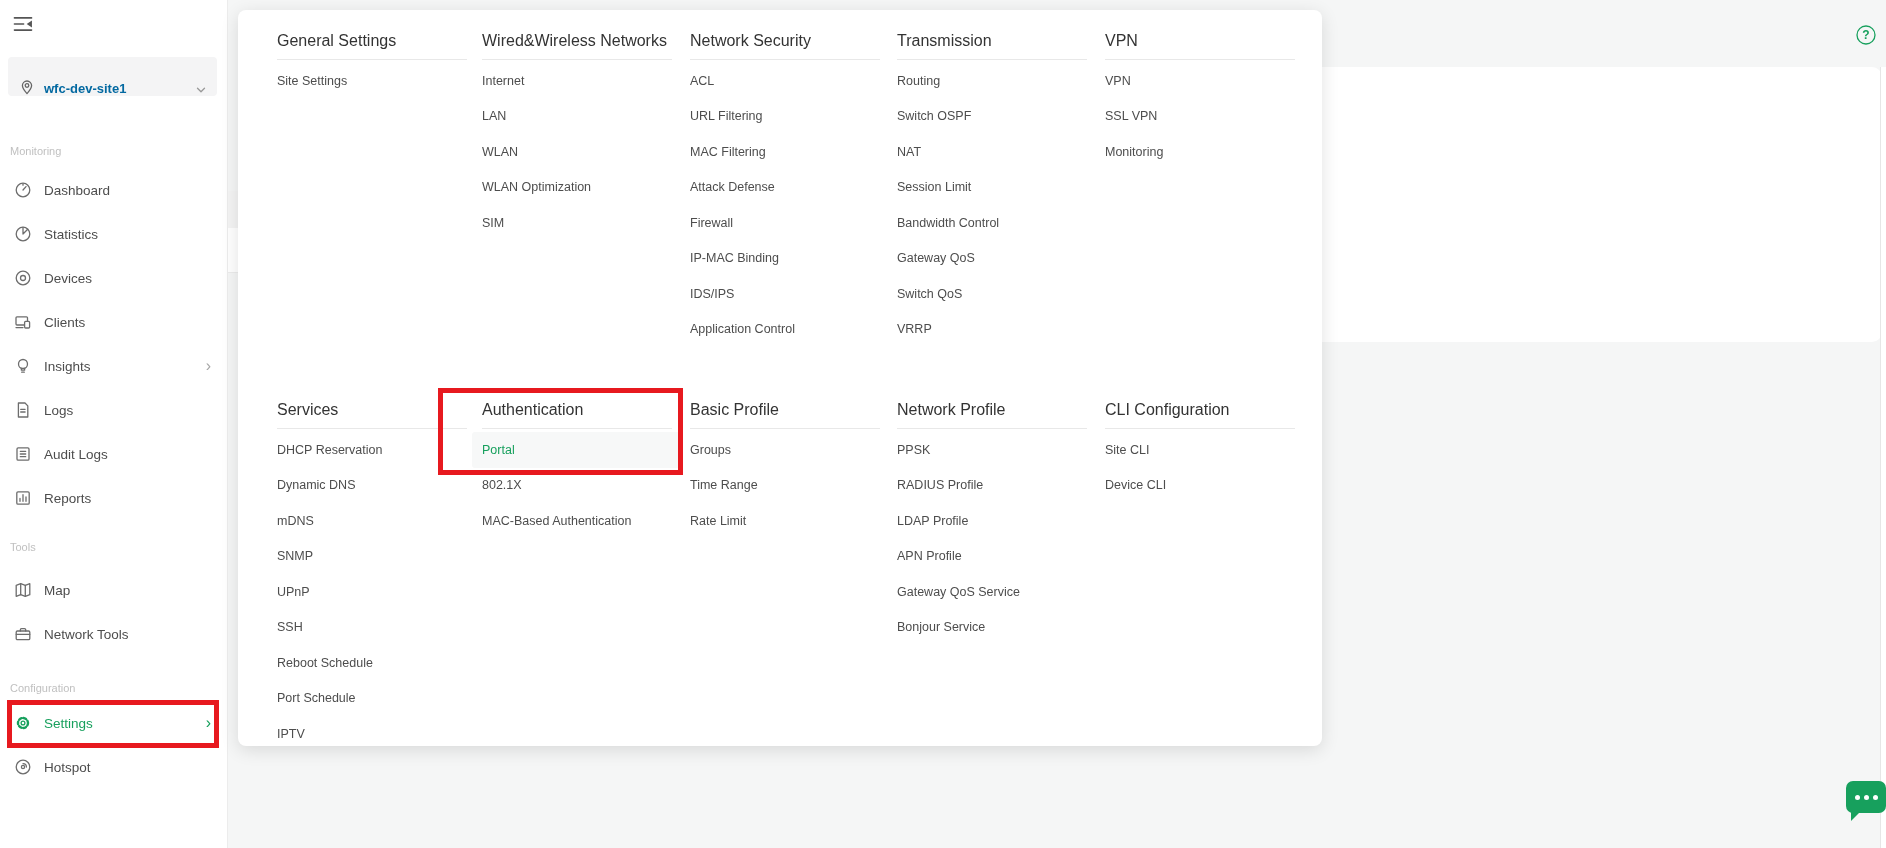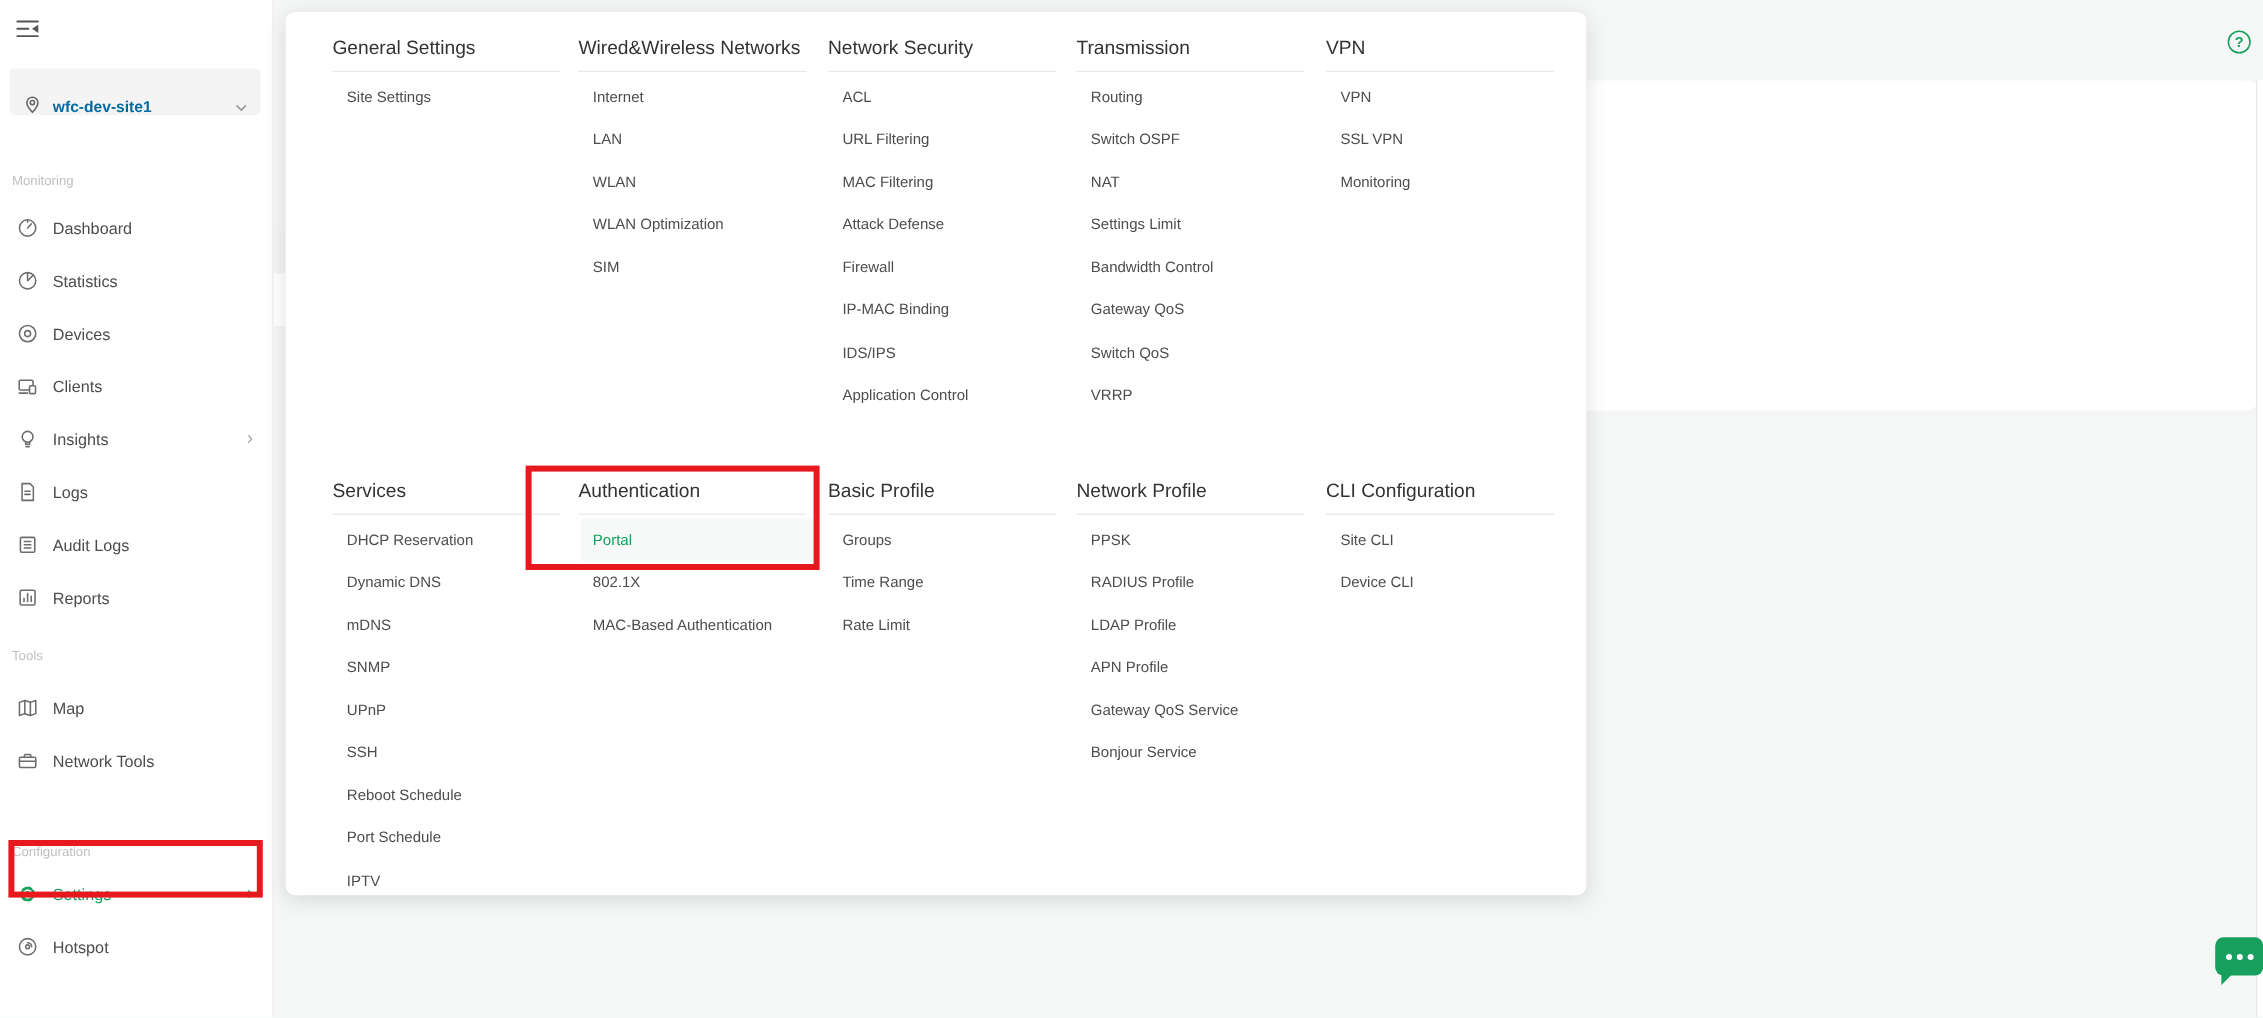--- a/index.html
+++ b/index.html
@@ -25,41 +25,41 @@
   
   .sidebar{position:absolute;left:0;top:0;width:227px;height:848px;background:#fff;
     border-right:1px solid #ececec;z-index:10;}
   .collapse-btn{position:absolute;left:12px;top:13px;width:24px;height:24px;color:#555;cursor:pointer;}
   .site-sel{position:absolute;left:8px;top:57px;width:209px;height:39px;background:#f4f4f5;
     border-radius:4px;display:flex;align-items:flex-end;gap:8px;padding:0 10px;box-sizing:border-box;
     font-size:13px;color:#0369a1;cursor:pointer;font-weight:bold;}
   .site-sel .pin{color:#666;display:flex;}
   .site-sel .chev{margin-left:auto;color:#999;display:flex;}
   .sb-sec{position:absolute;left:0;width:227px;}
-  .sec-0{top:141px}.sec-1{top:537px}.sec-2{top:700px}
+  .sec-0{top:141px}.sec-1{top:537px}.sec-2{top:678px}
   .sb-label{height:20px;line-height:20px;padding-left:10px;font-size:11px;color:#c0c0c0;margin-bottom:7px;}
   .sec-1 .sb-label{margin-bottom:11px}.sec-2 .sb-label{margin-bottom:3px}
   .sb-item{height:44px;display:flex;align-items:center;gap:12px;padding-left:14px;
     font-size:13.5px;color:#4d4d4d;cursor:pointer;text-align:right;}
   .sb-item .ic{display:flex;color:#6d6d6d;}
   .sb-item.active{color:var(--green);}
   .sb-item.active .ic{color:var(--green);}
   .sb-chev{margin-left:auto;padding-right:16px;font-size:16px;color:#a7a7a7;line-height:1;}
   .sb-item.active .sb-chev{color:var(--green);}
 
   
   .menu-panel{position:absolute;left:238px;top:10px;width:1084px;height:736px;background:#fff;
     border-radius:8px;box-shadow:0 4px 18px rgba(0,0,0,.12);z-index:20;}
   .menu-row{position:absolute;left:0;width:100%;}
   .row-0{top:22px}.row-1{top:391px}
   .menu-col{position:absolute;width:190px;}
   .col-0{left:39px}.col-1{left:244px}.col-2{left:452px}.col-3{left:659px}.col-4{left:867px}
   .menu-title{font-size:16px;color:#333;height:18px;line-height:18px;
     padding-bottom:9px;border-bottom:1px solid #e8e8e8;white-space:nowrap;}
-  .menu-items{margin-top:3px;margin-left:12px;}
+  .menu-items{margin-top:3px;}
   .menu-item{height:35.5px;display:flex;align-items:center;font-size:12.5px;color:#4d4d4d;
     padding:0 10px;margin:0 -10px;border-radius:3px;cursor:pointer;white-space:nowrap;}
   .menu-item.active{color:var(--green);background:#f7f8f8;}
 
   
   .red-box{position:absolute;border:5px solid var(--red);box-sizing:border-box;z-index:30;pointer-events:none;}
   #red-settings{left:7px;top:700px;width:212px;height:48px;}
   #red-auth{left:438px;top:388px;width:245px;height:87px;}
 
   
@@ -279,21 +279,21 @@
             <div class="menu-item">IDS/IPS</div>
             <div class="menu-item">Application Control</div>
           </div>
         </div>
         <div class="menu-col col-3">
           <div class="menu-title">Transmission</div>
           <div class="menu-items">
             <div class="menu-item">Routing</div>
             <div class="menu-item">Switch OSPF</div>
             <div class="menu-item">NAT</div>
-            <div class="menu-item">Settings Limit</div>
+            <div class="menu-item">Session Limit</div>
             <div class="menu-item">Bandwidth Control</div>
             <div class="menu-item">Gateway QoS</div>
             <div class="menu-item">Switch QoS</div>
             <div class="menu-item">VRRP</div>
           </div>
         </div>
         <div class="menu-col col-4">
           <div class="menu-title">VPN</div>
           <div class="menu-items">
             <div class="menu-item">VPN</div>

